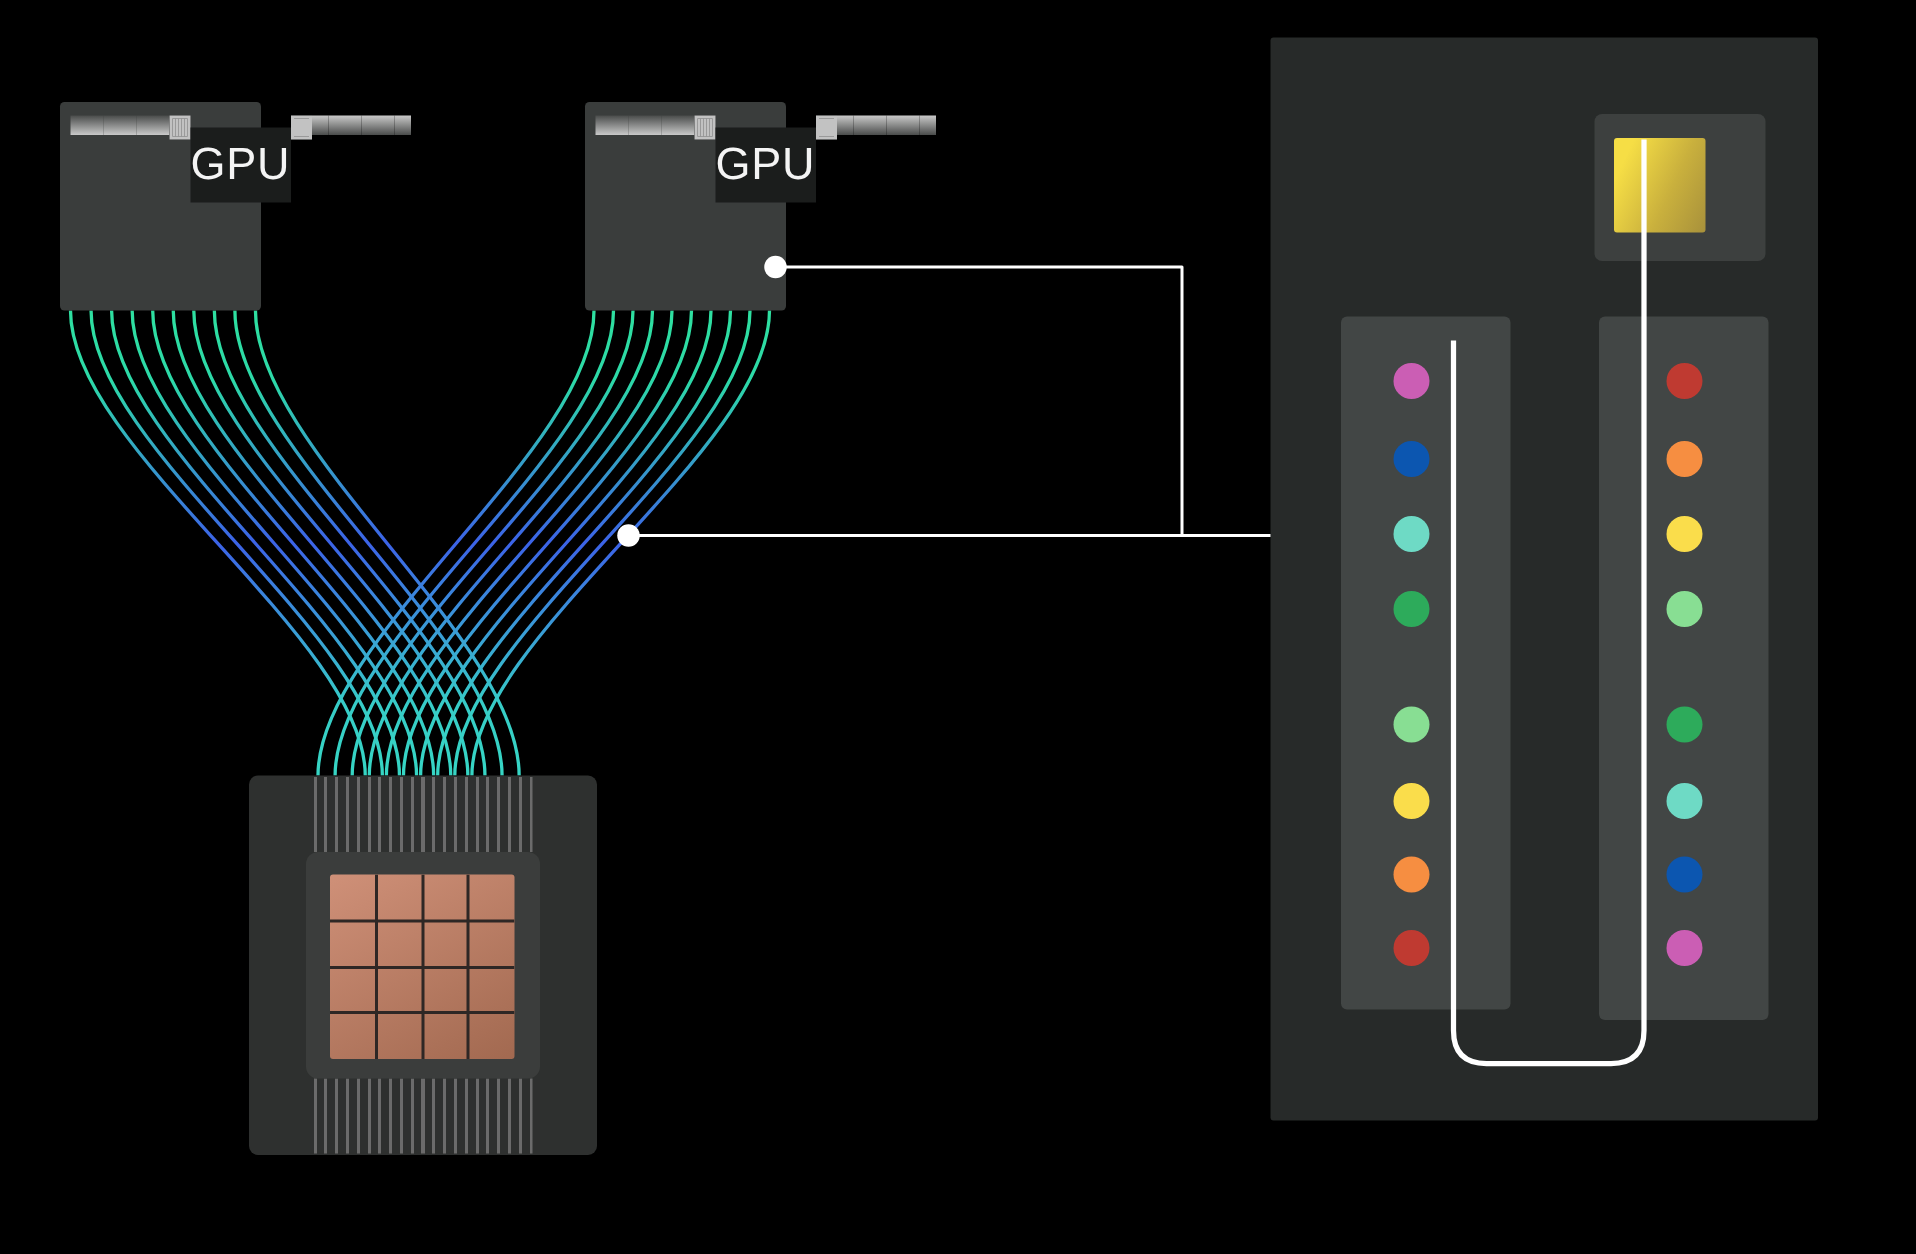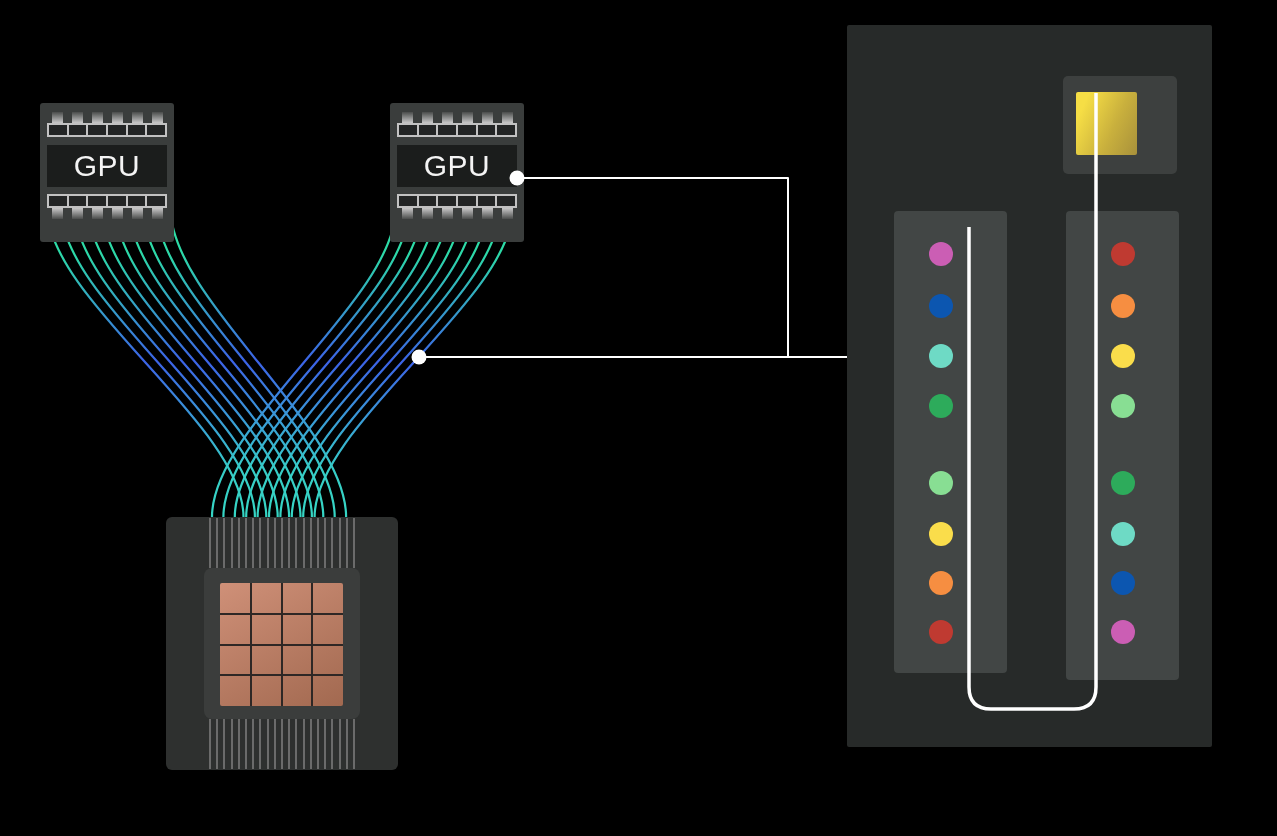--- a/index.html
+++ b/index.html
@@ -8,21 +8,21 @@
     overflow:hidden;font-family:"Liberation Sans",sans-serif;
   }
   svg.layer{position:absolute;left:0;top:0;width:1277px;height:836px;}
   #fiber-layer{z-index:1;}
   #connector-layer{z-index:3;pointer-events:none;}
 
   
   .gpu{
     position:absolute;width:134px;height:139px;box-sizing:border-box;
     background:var(--gpu-body);border-radius:3px;z-index:2;
-    display:flex;flex-direction:column;padding:9px 7px 23px;margin-top:35px;
+    display:flex;flex-direction:row;padding:9px 7px 23px;
   }
   .gpu-1{left:40px;top:68px;}
   .gpu-2{left:390px;top:68px;}
   .teeth{height:13px;display:flex;justify-content:space-around;}
   .tooth{width:11px;height:100%;}
   .teeth-top .tooth{background:linear-gradient(to bottom,var(--pin-dark),var(--pin-light));}
   .teeth-bottom .tooth{background:linear-gradient(to top,var(--pin-dark),var(--pin-light));}
   .cellrow{
     height:16px;box-sizing:border-box;border:2px solid var(--pad-border);
     display:flex;background:var(--pad-fill);

